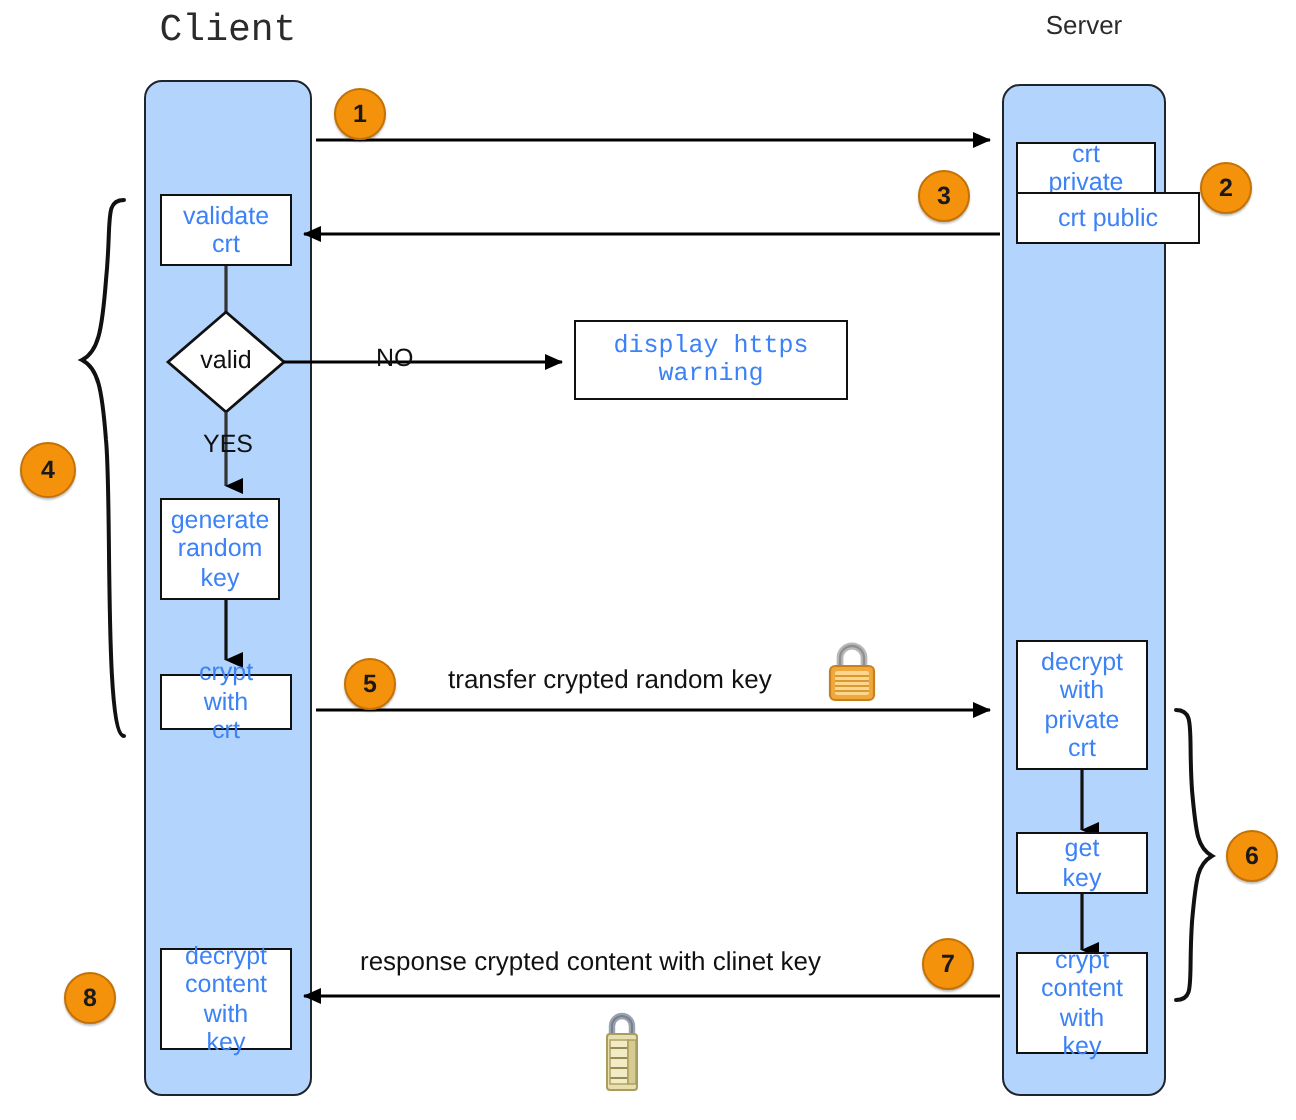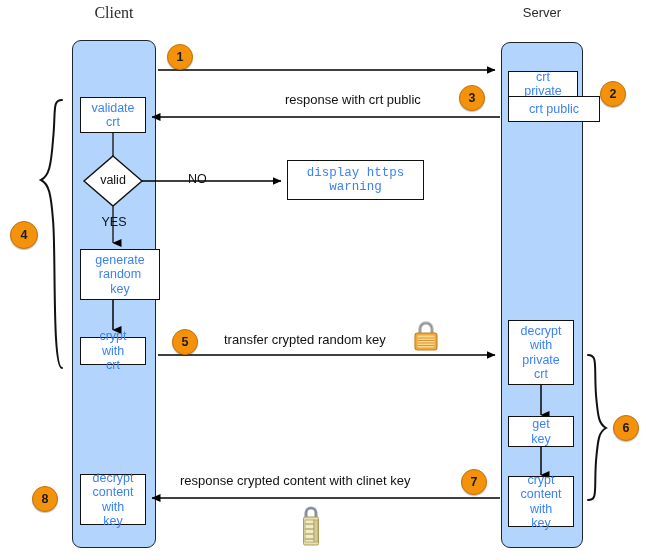--- a/index.html
+++ b/index.html
@@ -6,22 +6,22 @@
   body{
     width:648px;height:560px;overflow:hidden;position:relative;
     font-family:"Liberation Sans", sans-serif;
     color:#000;
   }
   #canvas{position:absolute;left:0;top:0;width:648px;height:560px;}
   .abs{position:absolute;}
 
   
   .lane-title{
-    font-family:Liberation Serif, serif;
-    font-size:16px;color:#2b2b2b;text-align:center;white-space:nowrap;
+    font-family:Liberation Mono, monospace;
+    font-size:19px;color:#2b2b2b;text-align:center;white-space:nowrap;
   }
   .lane-title.sans{font-family:"Liberation Sans",sans-serif;font-size:13px;}
 
   
   .lane{
     background:#b3d4fc;
     border:1.6px solid #20242c;
     border-radius:9px;
     box-sizing:border-box;
   }
@@ -124,21 +124,21 @@
   <div class="abs diamond-label" style="left:84px;top:173px;width:58px;">valid</div>
 
   <div class="abs elabel small" style="left:188px;top:172px;">NO</div>
 
   <div class="abs elabel small" style="left:97px;top:215px;width:34px;text-align:center;">YES</div>
 
   <div class="abs pbox" style="left:287px;top:160px;width:137px;height:40px;font-family:Liberation Mono, monospace;">
     <span class="t">display https warning</span>
   </div>
 
-  <div class="abs pbox" style="left:80px;top:249px;width:80px;height:51px;">
+  <div class="abs pbox" style="left:80px;top:249px;width:60px;height:51px;">
     <div>
       <span class="t">generate</span>
       <span class="t">random</span>
       <span class="t">key</span>
     </div>
   </div>
 
   <div class="abs pbox" style="left:80px;top:337px;width:66px;height:28px;">
     <div>
       <span class="t">crypt with</span>
@@ -175,21 +175,20 @@
   </div>
 
   <div class="abs pbox" style="left:508px;top:476px;width:66px;height:51px;">
     <div>
       <span class="t">crypt</span>
       <span class="t">content</span>
       <span class="t">with key</span>
     </div>
   </div>
 
-  <div class="abs elabel" style="left:285px;top:92px;">response with crt public</div>
   <div class="abs elabel" style="left:224px;top:332px;">transfer crypted random key</div>
   <div class="abs elabel" style="left:180px;top:473px;text-align:center;">response crypted content with clinet key</div>
 
   <svg class="abs lock" style="left:411px;top:320px;" width="30" height="32">
     <path d="M9,14 L9,9 A6,6 0 0 1 21,9 L21,14" fill="none" stroke="#b9b9b9" stroke-width="3.4"></path>
     <path d="M9,14 L9,9 A6,6 0 0 1 21,9 L21,14" fill="none" stroke="#8f8f8f" stroke-width="1.2"></path>
     <rect x="4" y="13" width="22" height="17" rx="2.5" fill="#f0a83c" stroke="#c6811f" stroke-width="1.1"></rect>
     <rect x="6.5" y="15.5" width="17" height="12" rx="1" fill="#fbd68c" stroke="none"></rect>
     <g stroke="#d79a33" stroke-width="1">
       <line x1="6.5" y1="18" x2="23.5" y2="18"></line>

